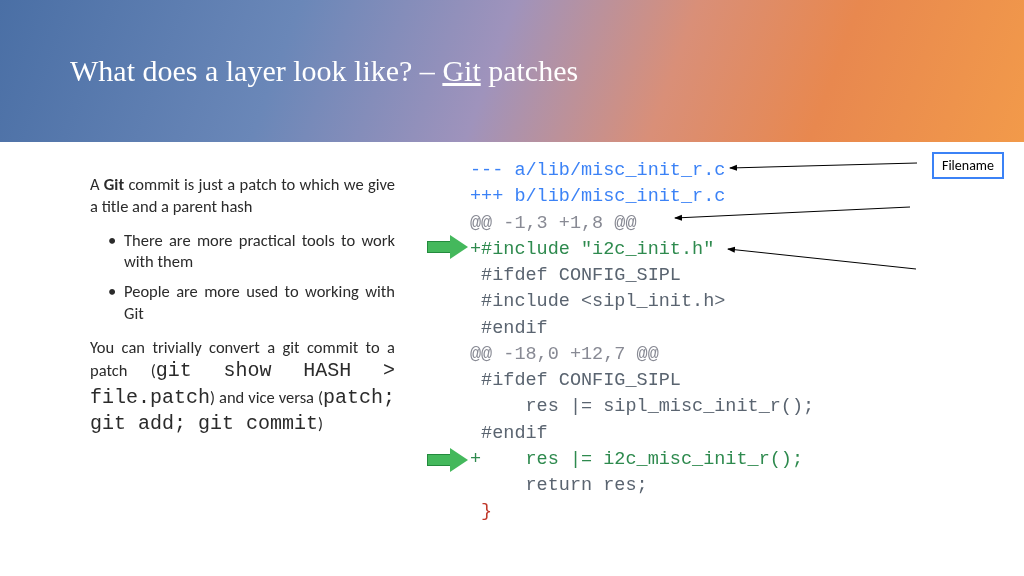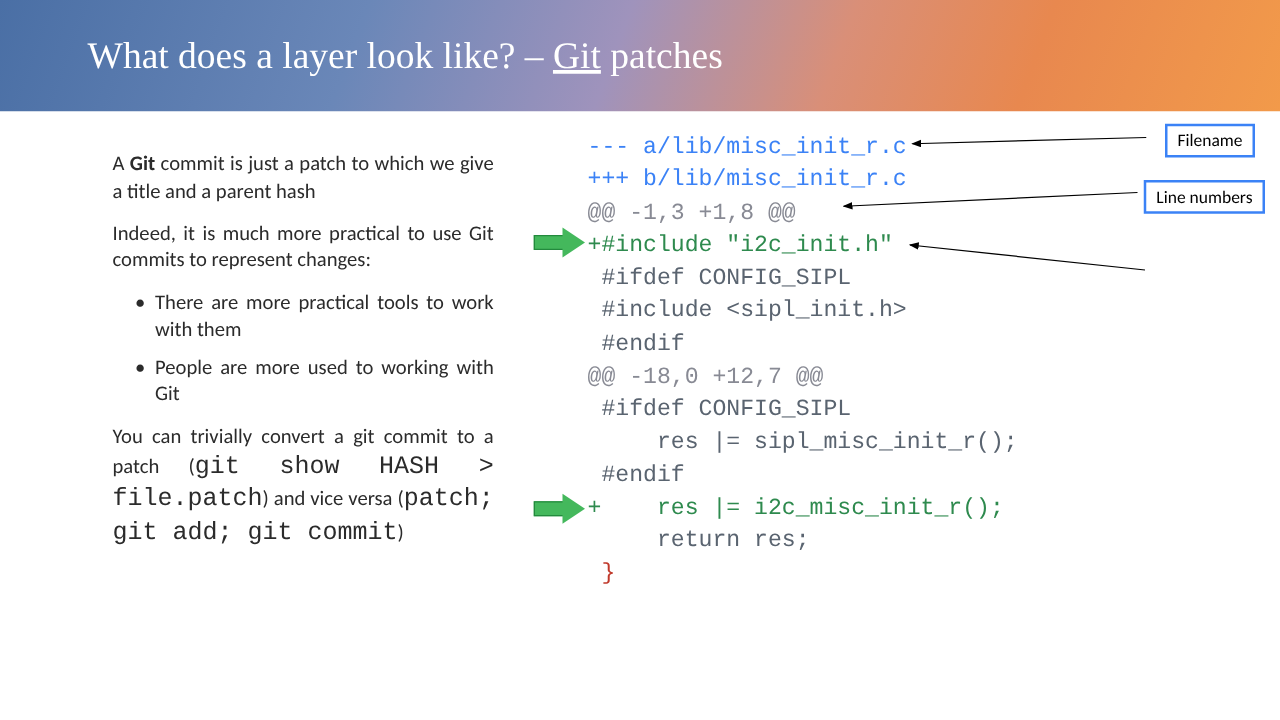--- a/index.html
+++ b/index.html
@@ -5,21 +5,21 @@
   * { margin: 0; padding: 0; box-sizing: border-box; }
   body {
     width: 1024px;
     height: 576px;
     font-family: "Segoe UI", Calibri, sans-serif;
     background: #fff;
     overflow: hidden;
     position: relative;
   }
   .banner {
-    height: 89px;
+    height: 142px;
     background: linear-gradient(110deg, #4a6fa5 0%, #6a87b8 28%, #9f93bc 48%, #d98f78 65%, #e8884f 80%, #f29a4a 100%);
     display: flex;
     align-items: center;
     padding-left: 70px;
   }
   .title {
     font-family: Georgia, "Times New Roman", serif;
     color: #fff;
     font-size: 30px;
     font-weight: 400;
@@ -108,21 +108,20 @@
     <span>What does a layer look like? – </span><span class="u">Git</span><span> patches</span>
   </div>
 </div>
 
 <div class="content">
 
   <div class="left">
     <p>
       <span>A </span><b>Git</b><span> commit is just a patch to which we give a title and a parent hash</span>
     </p>
-    <p>Indeed, it is much more practical to use Git commits to represent changes:</p>
     <ul>
       <li>There are more practical tools to work with them</li>
       <li>People are more used to working with Git</li>
     </ul>
     <p>
       <span>You can trivially convert a git commit to a patch (</span><span class="mono">git show HASH &gt; file.patch</span><span>) and vice versa (</span><span class="mono">patch; git add; git commit</span><span>)</span>
     </p>
   </div>
 
   <div class="right">
@@ -136,21 +135,20 @@
 <span> #endif</span>
 <span class="gray">@@ -18,0 +12,7 @@</span>
 <span> #ifdef CONFIG_SIPL</span>
 <span>     res |= sipl_misc_init_r();</span>
 <span> #endif</span>
 <span class="green">+    res |= i2c_misc_init_r();</span>
 <span>     return res;</span>
 <span class="red"> }</span></div>
 
     <div class="label" style="right:20px; top:10px;">Filename</div>
-    <div class="label" style="right:12px; top:55px;">Line numbers</div>
 
     <div class="green-arrow" style="left:7px; top:93px;"></div>
     <div class="green-arrow" style="left:7px; top:306px;"></div>
 
     <svg class="ann">
       <defs>
         <marker id="ah" markerWidth="8" markerHeight="8" refX="7" refY="3" orient="auto">
           <path d="M0,0 L8,3 L0,6 Z" fill="#000"></path>
         </marker>
       </defs>

